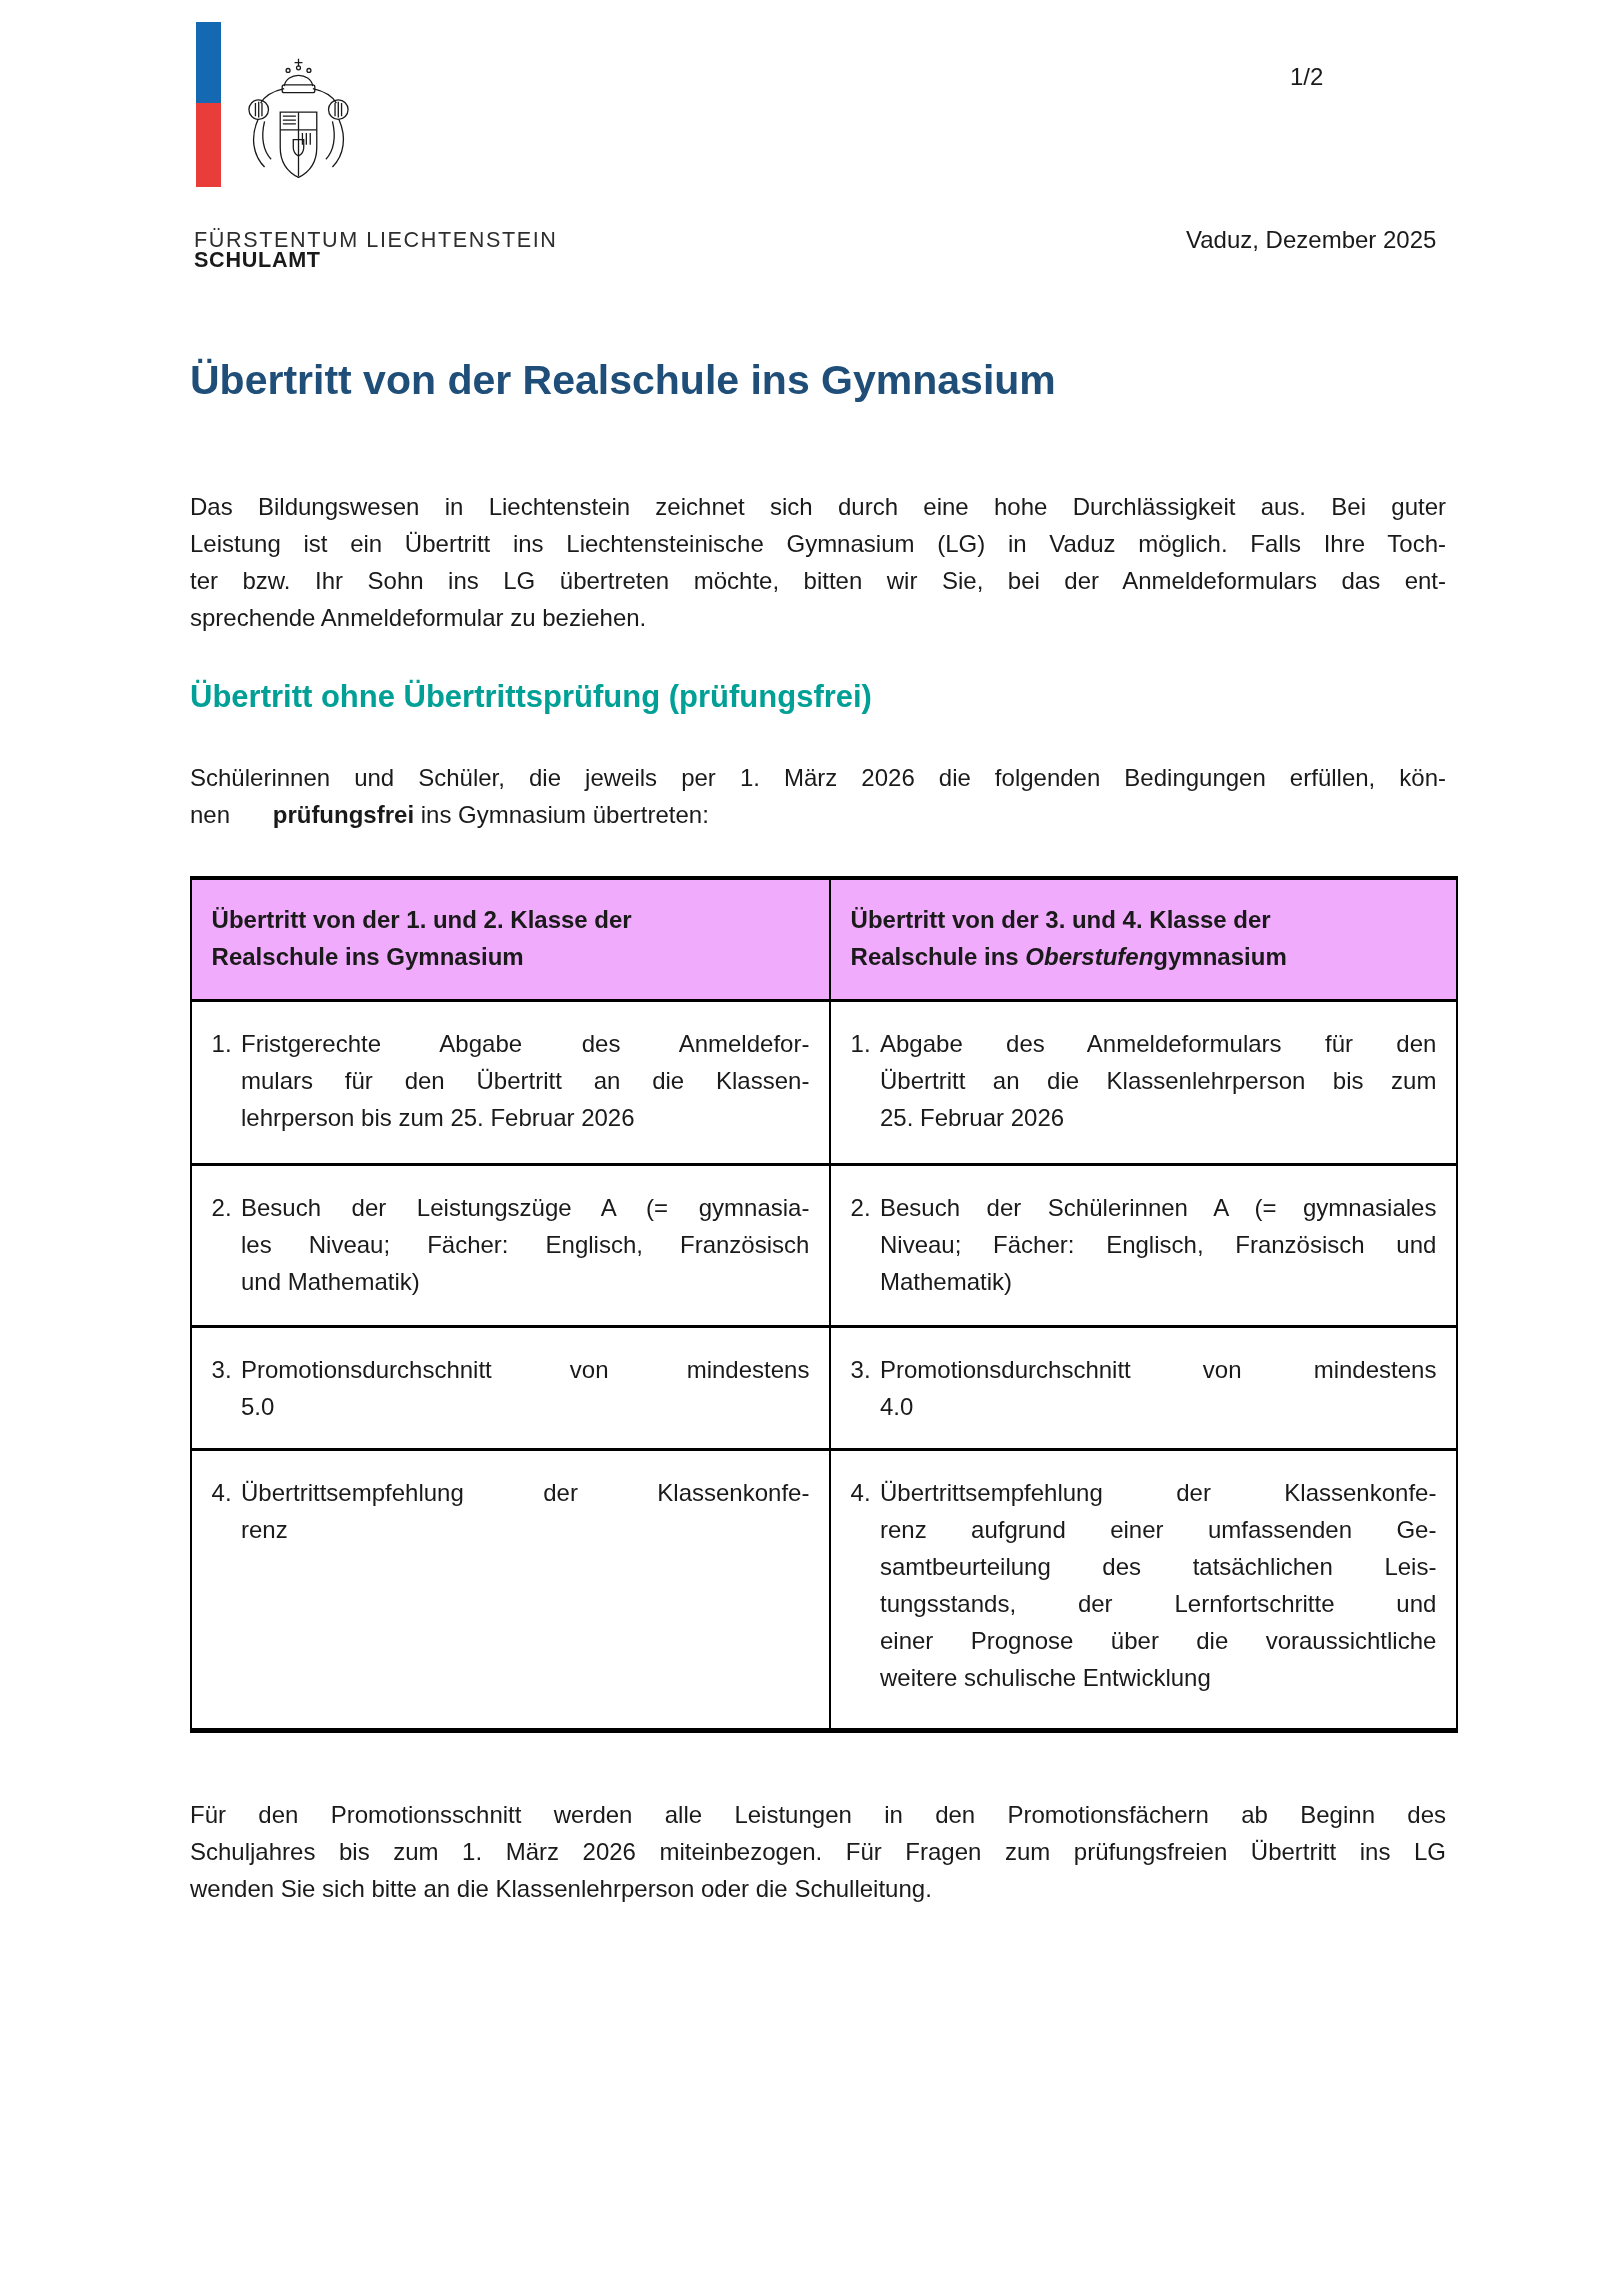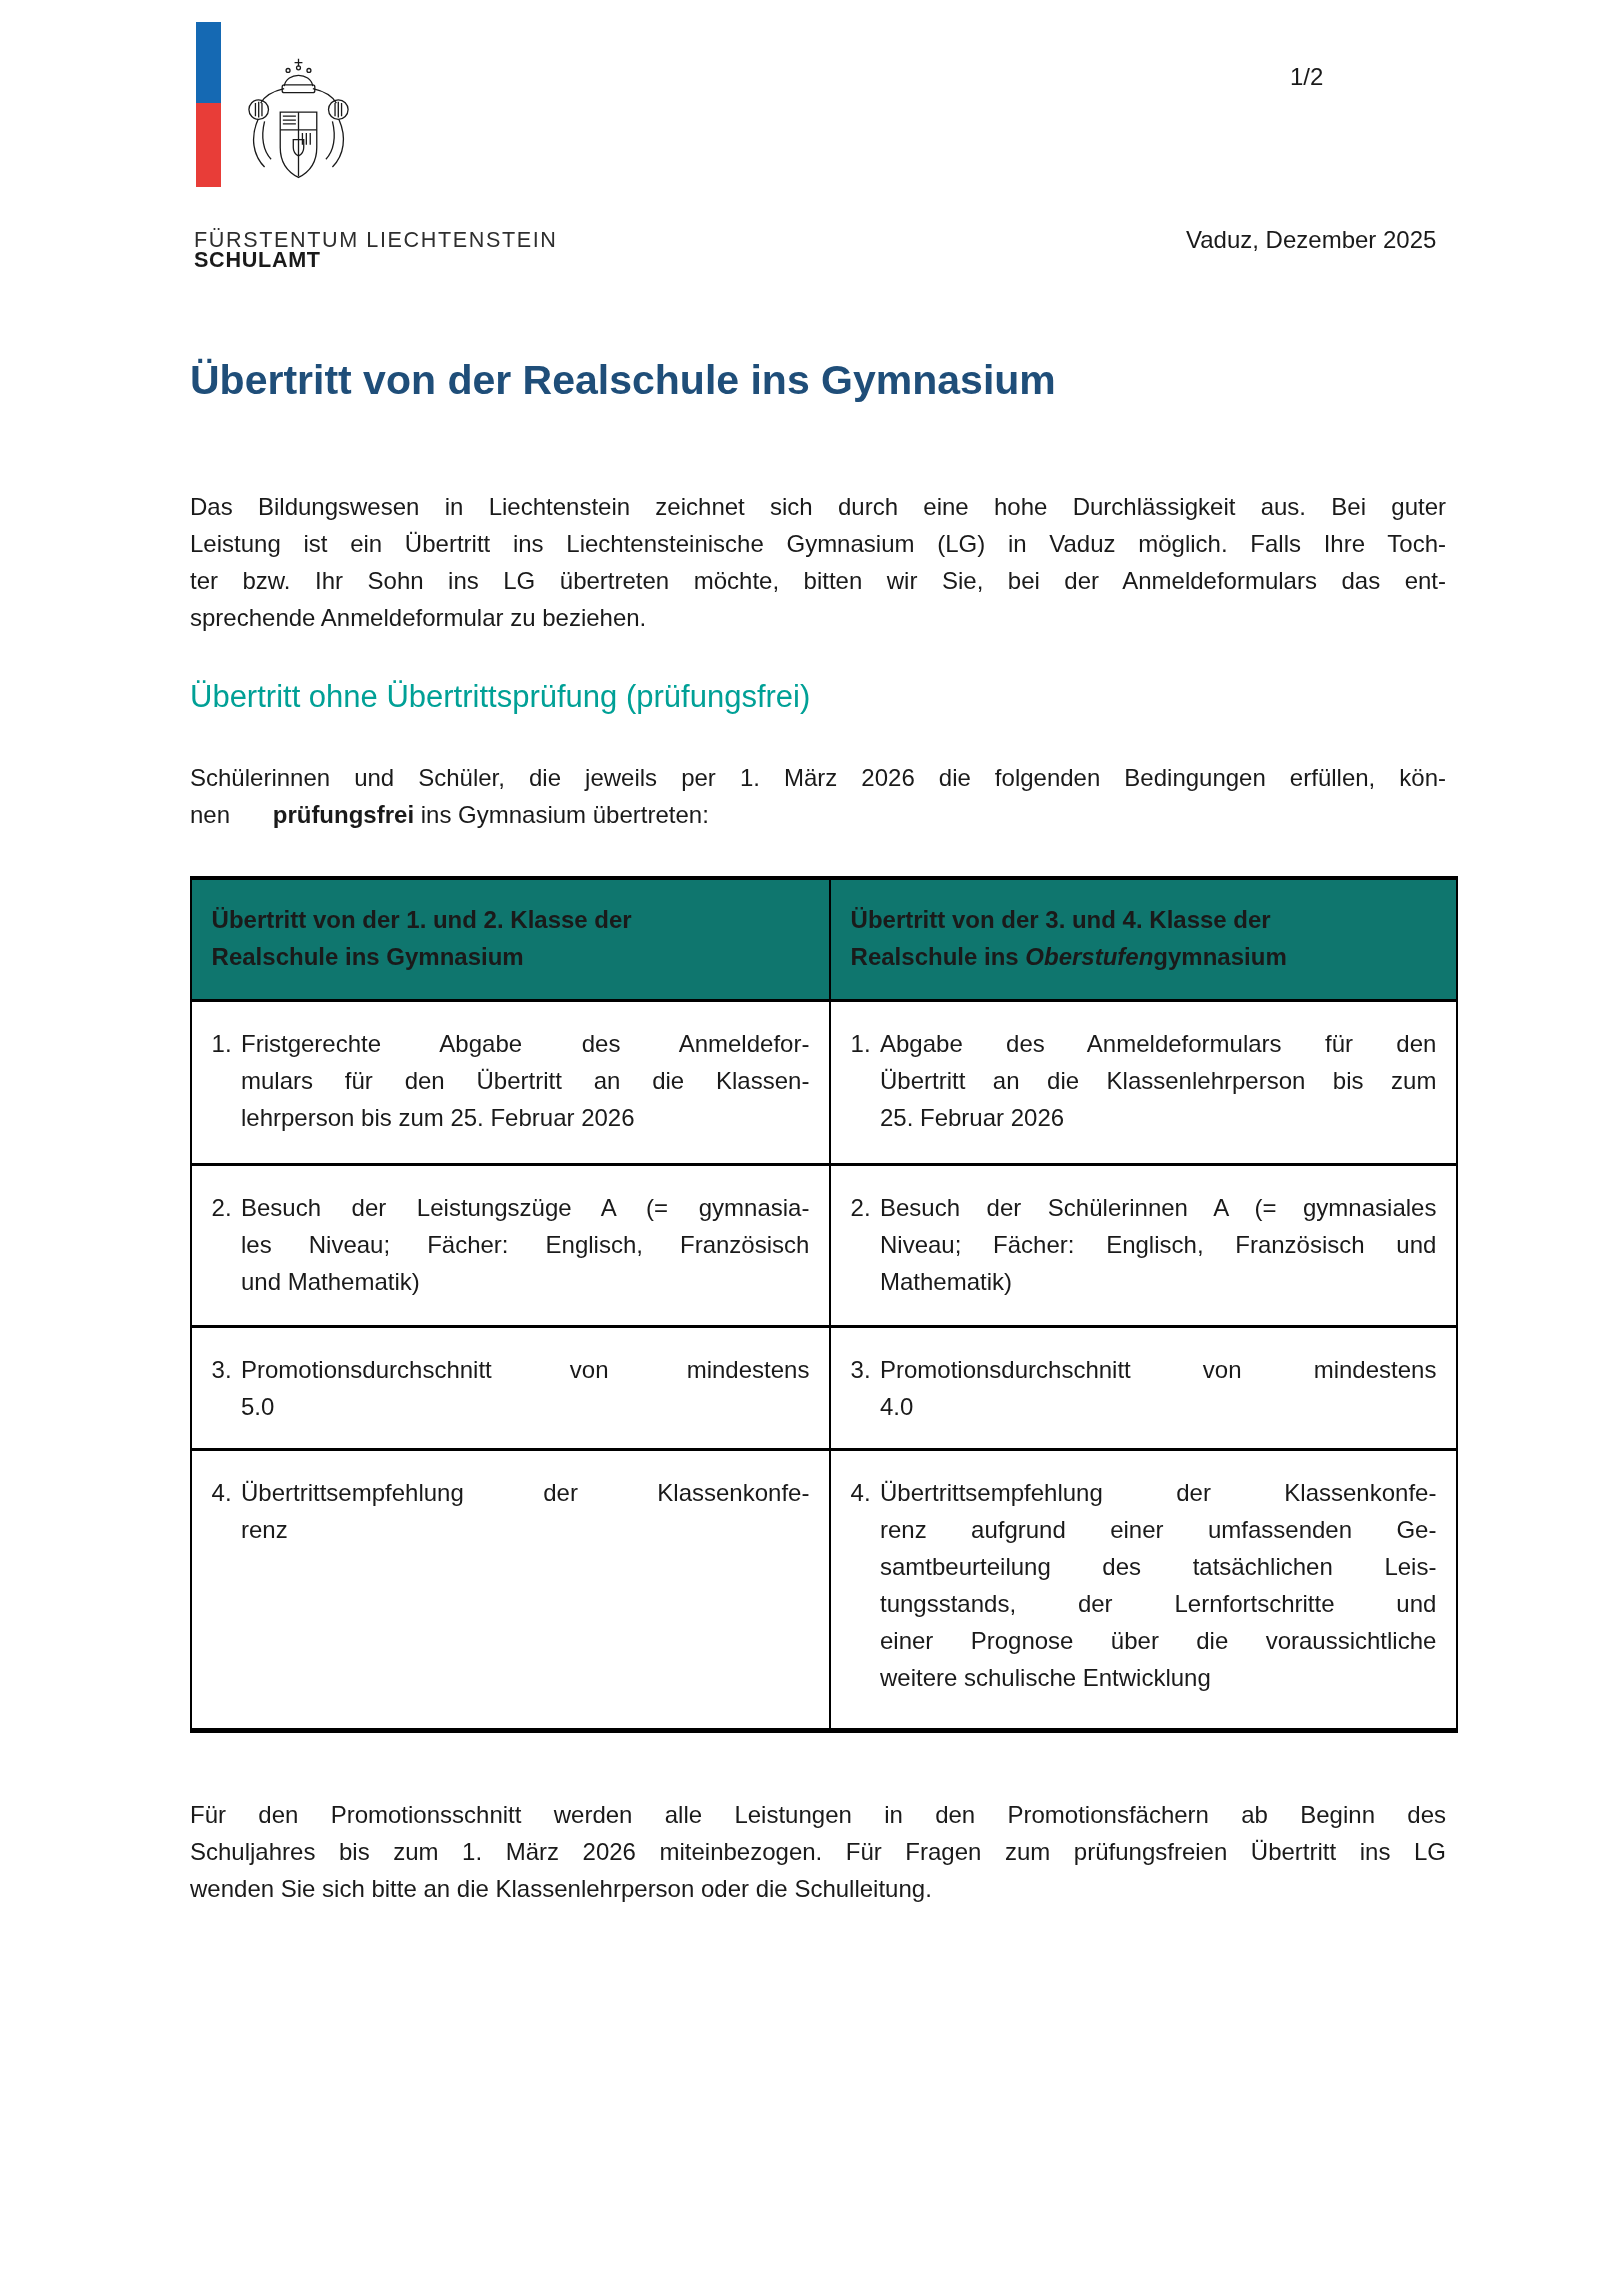--- a/index.html
+++ b/index.html
@@ -12,21 +12,21 @@
   .logo-bar .blue{height:81px;background:#1569B3;}
   .logo-bar .red{height:84px;background:#E83D38;}
   .coat{left:245px;top:56px;width:107px;height:132px;}
   .org-name{left:194px;top:204px;font-size:21.6px;font-weight:bold;letter-spacing:0.7px;color:#1a1a1a;margin-top:43px;}
   .org-sub{left:194px;top:227px;font-size:21.6px;letter-spacing:1.6px;color:#2e2e2e;}
   .page-number{left:1290px;top:63px;font-size:24px;}
   .date-line{left:1186px;top:226px;font-size:24px;}
 
   
   .doc-title{left:190px;top:357px;font-size:41px;font-weight:bold;color:#1F4E79;}
-  .section-heading{left:190px;top:679px;font-size:31px;font-weight:normal;color:#00A096;}
+  .section-heading{left:190px;top:679px;font-size:31px;font-weight:bold;color:#00A096;}
 
   
   .para{left:190px;width:1256px;font-size:24px;}
   .tline{line-height:37px;text-align:left;}
   .tline.j{text-align:justify;text-align-last:justify;}
   .para-intro{top:488px;}
   .para-cond{top:759px;}
   .para-outro{top:1796px;}
   b.inline{font-weight:bold;margin-left:36px;}
 
@@ -37,21 +37,21 @@
   table.grid td{border-left:2px solid #000;border-right:2px solid #000;
                 border-top:3.9px solid #000;border-bottom:3.9px solid #000;
                 vertical-align:top;padding:23.6px 19.6px 13px 19.6px;}
   td.col-l{width:639px;}
   td.col-r{width:627px;}
   tr.h-head{height:122px;}
   tr.h-r1{height:164px;}
   tr.h-r2{height:162px;}
   tr.h-r3{height:123px;}
   tr.h-r4{height:281px;}
-  tr.h-head td{background:#0f766e;font-weight:bold;padding-top:21px;}
+  tr.h-head td{background:#f0abfc;font-weight:bold;padding-top:21px;}
   .hline{line-height:37px;}
   i.obst{font-style:italic;}
   .item{display:flex;}
   .num{flex:none;width:29.4px;line-height:37px;}
   .itext{flex:1;min-width:0;}
 
   
   .coat svg{width:100%;height:100%;}
   .coat path,.coat circle,.coat rect,.coat line{stroke:#1a1a1a;fill:none;stroke-width:2;}
 </style>

